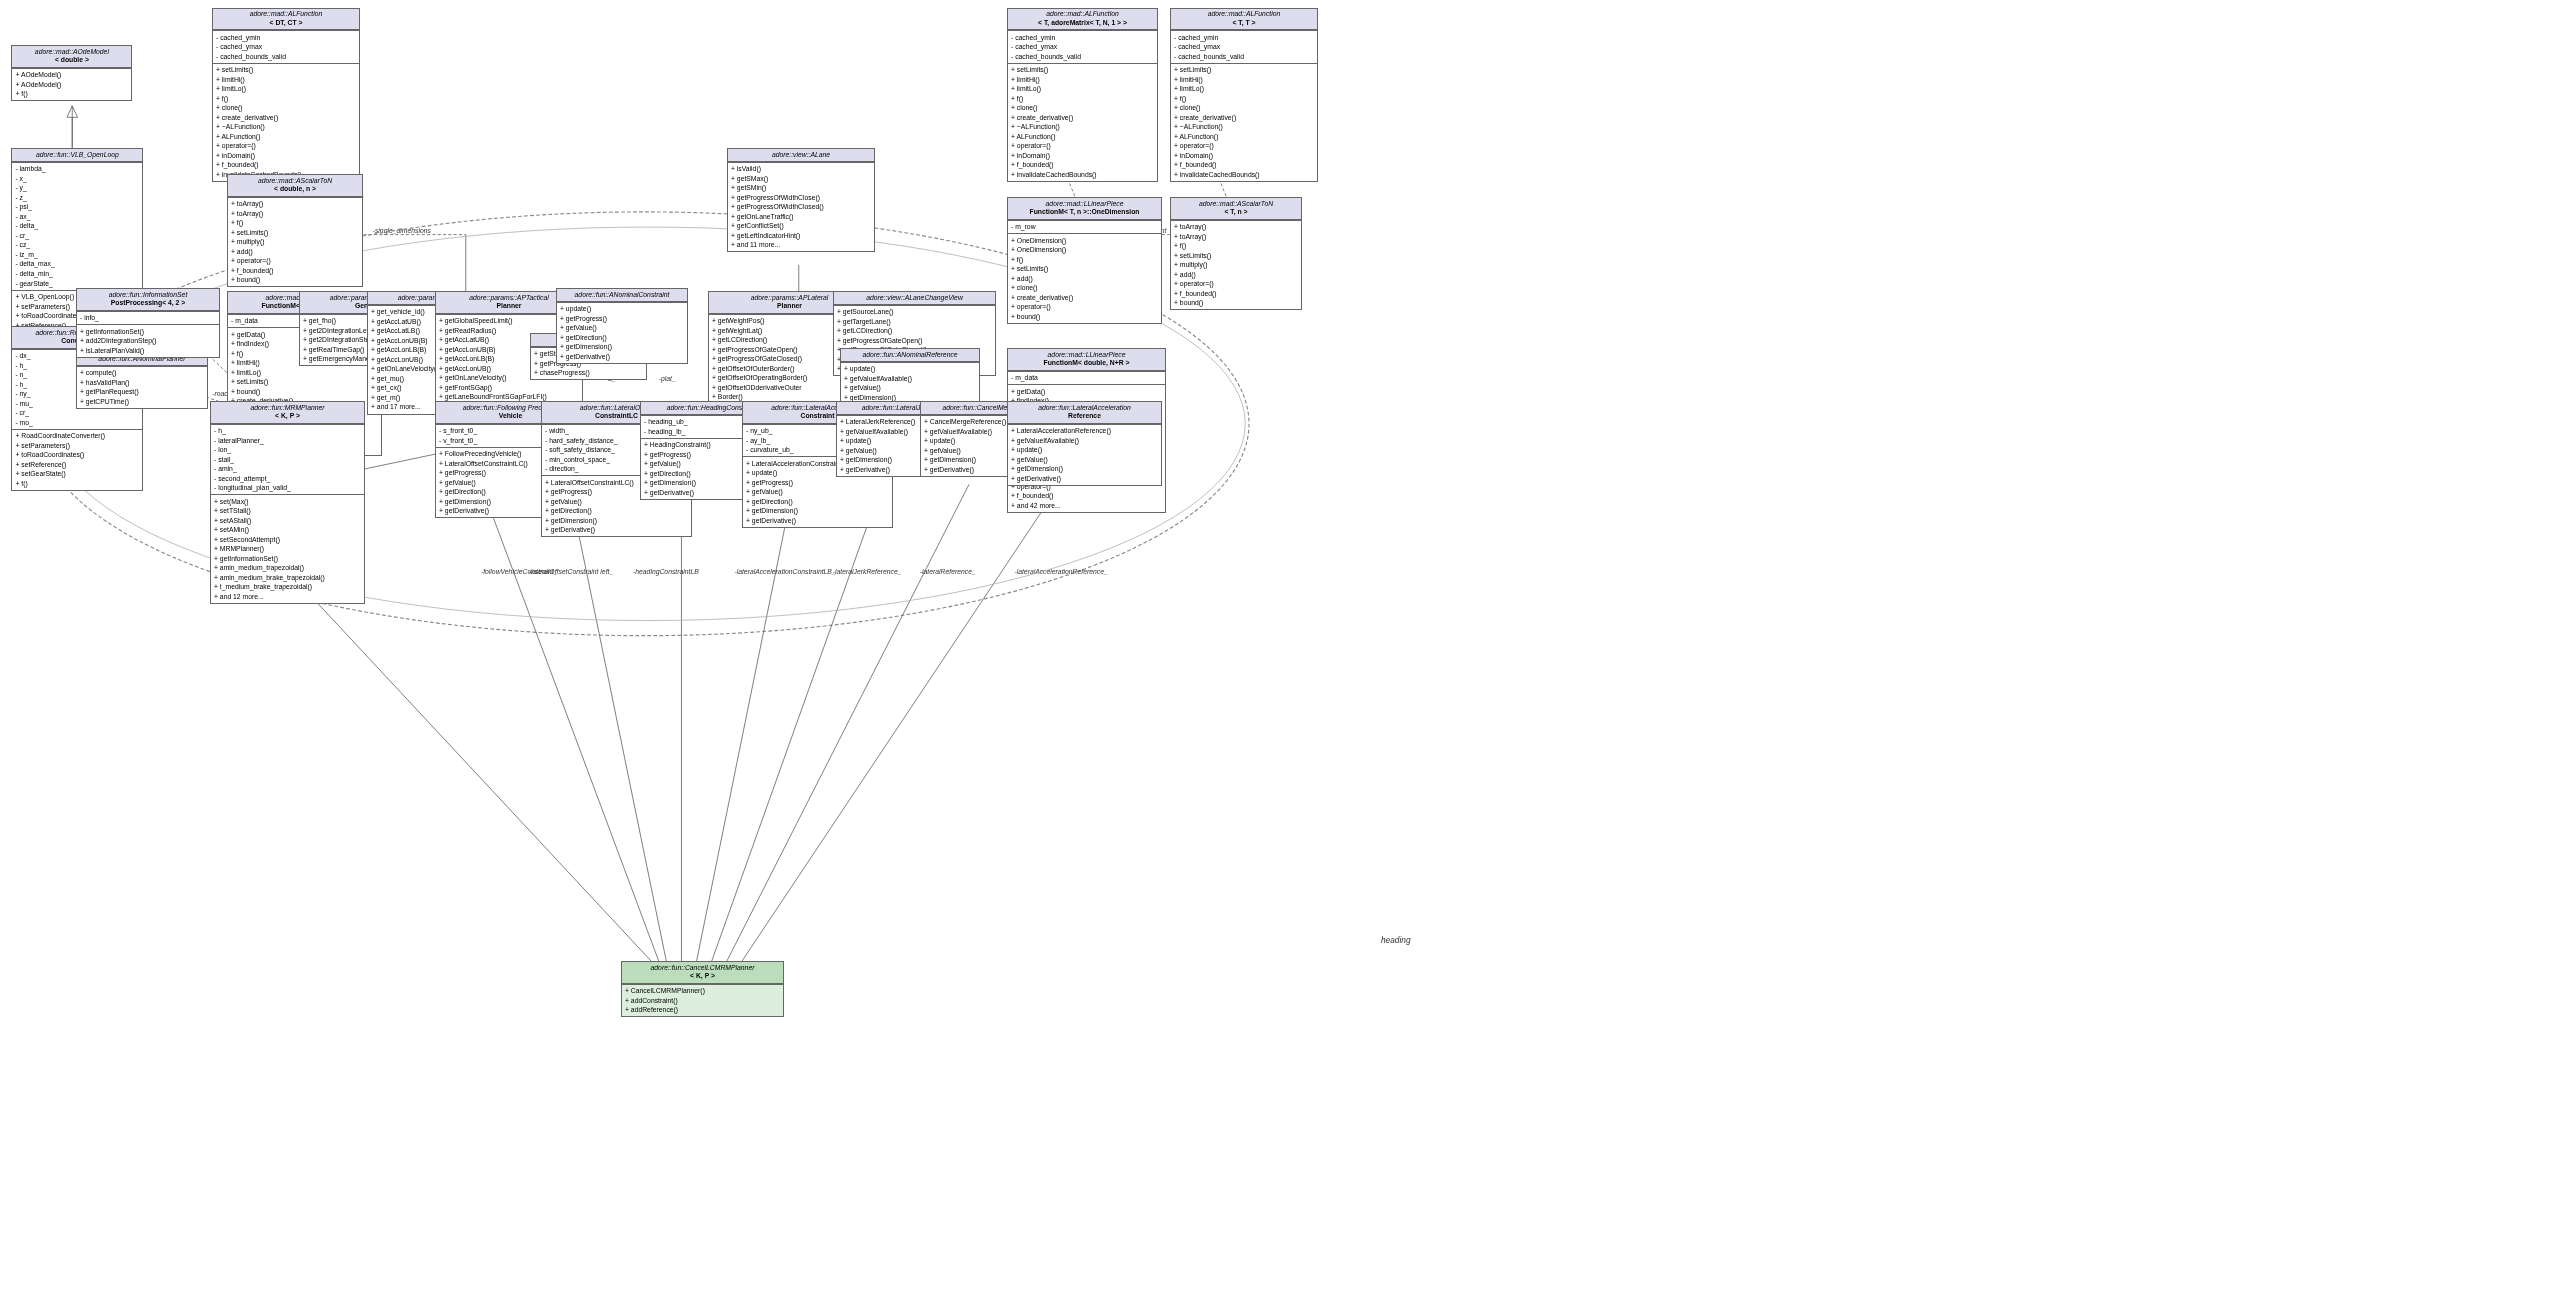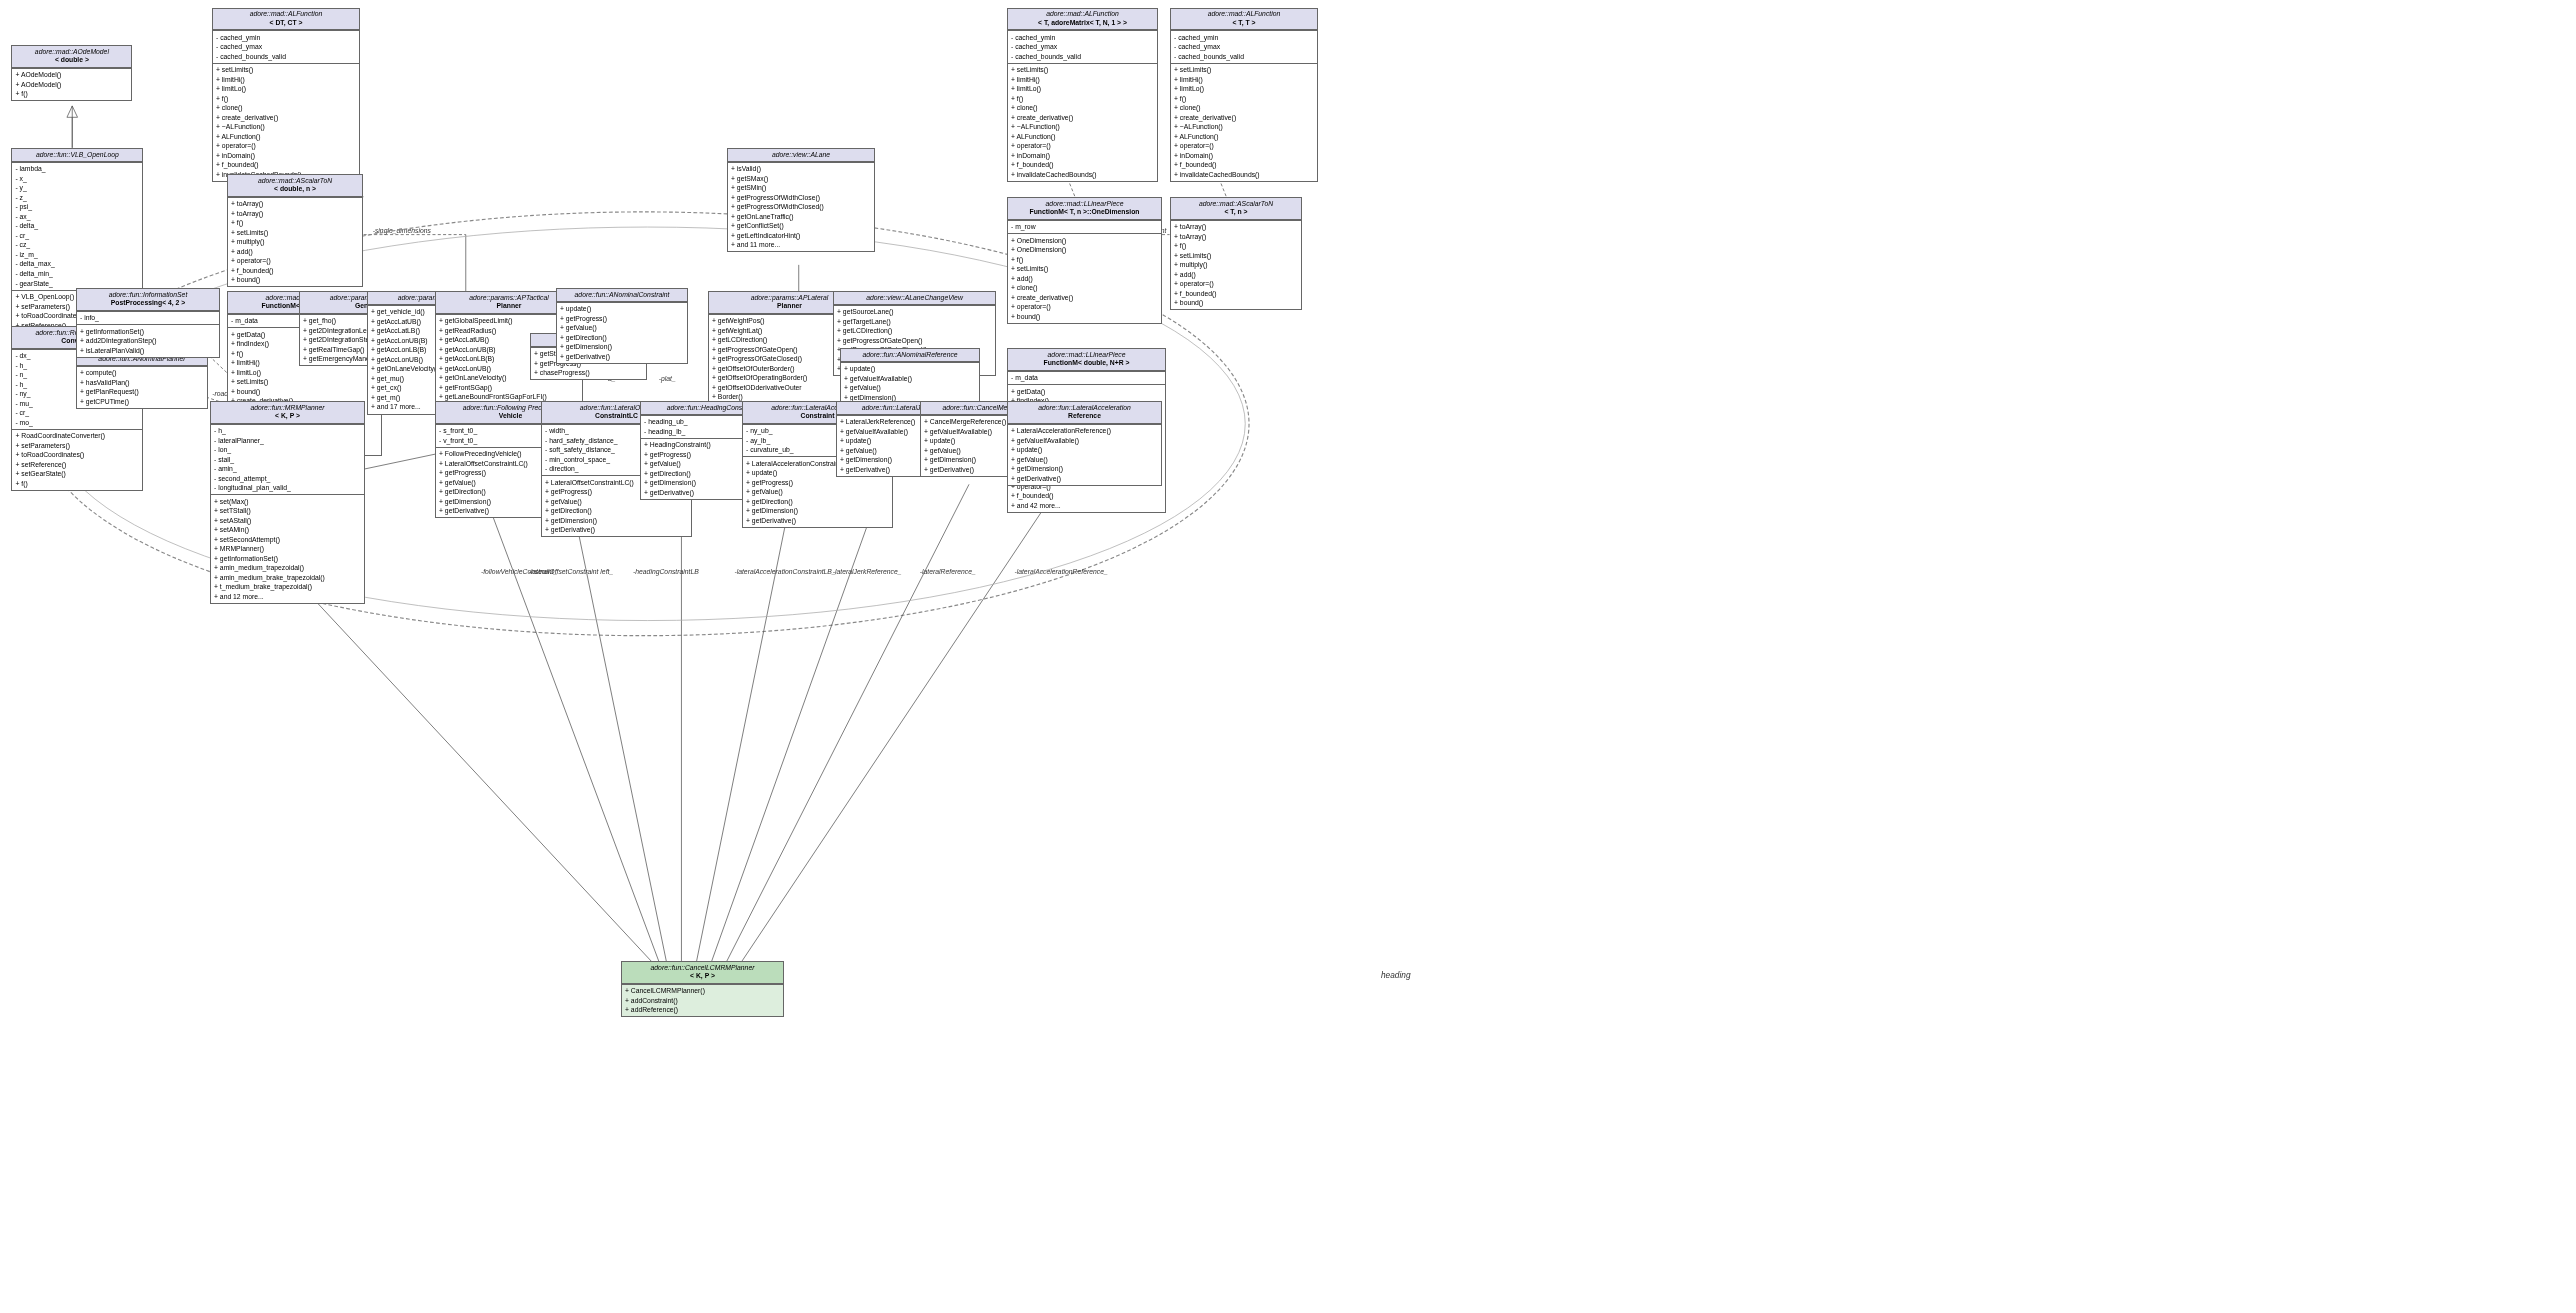--- a/index.html
+++ b/index.html
@@ -752,16 +752,16 @@
       <span class="stereo">adore::fun::CancelLCMRMPlanner</span>
       <span class="classname">&lt; K, P &gt;</span>
     </div>
     <div class="box-section">
       <span class="item">CancelLCMRMPlanner()</span>
       <span class="item">addConstraint()</span>
       <span class="item">addReference()</span>
     </div>
   </div>
 
-  <div style="position:absolute;left:1381px;top:970px;font-size:8.3px;font-style:italic;color:#333;">heading</div>
+  <div style="position:absolute;left:1381px;top:935px;font-size:8.3px;font-style:italic;color:#333;">heading</div>
 
 </div>
 
 
 </body></html>

